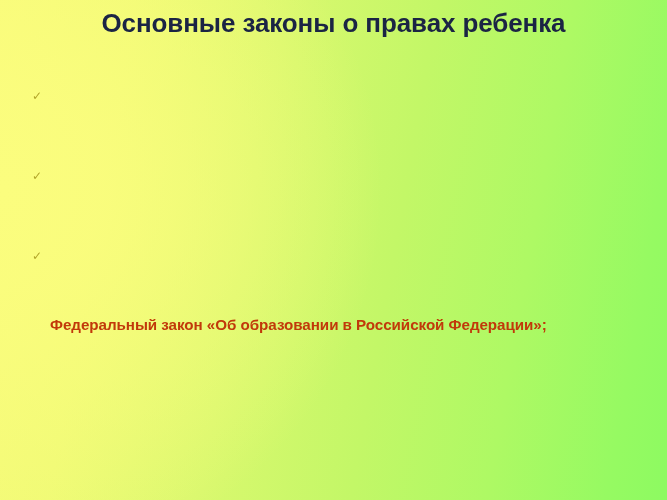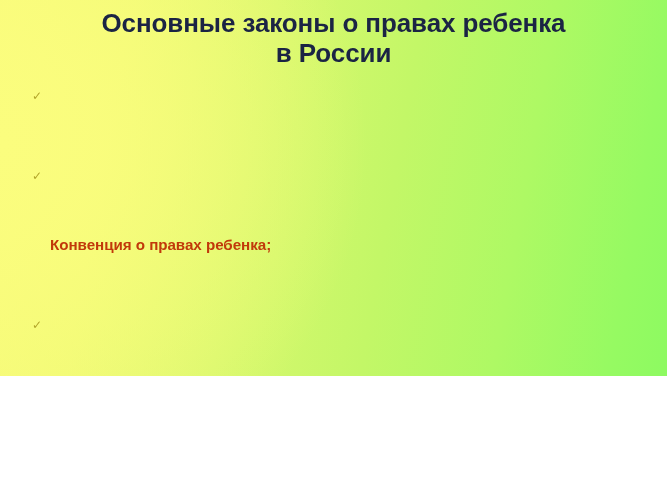--- a/index.html
+++ b/index.html
@@ -11,21 +11,21 @@
     width: 667px;
     height: 500px;
     overflow: hidden;
     font-family: "Liberation Sans", "DejaVu Sans", sans-serif;
     -webkit-font-smoothing: antialiased;
   }
 
   #slide {
     position: relative;
     width: 667px;
-    height: 376px;
+    height: 500px;
     box-sizing: border-box;
     overflow: hidden;
     
     background-color: #b9f56a;
     background-image:
       radial-gradient(circle at 0% 38%, #fbfd7e 0%, rgba(251,253,126,0.85) 14%, rgba(243,252,118,0.0) 52%),
       linear-gradient(100deg,
         #f8fa79 0%,
         #eefa74 18%,
         #d9f86e 38%,
@@ -91,32 +91,31 @@
     display: block;
   }
 </style>
 </head>
 <body>
 
 <div id="slide">
 
   <div id="title-block">
     <span class="title-line">Основные законы о правах ребенка</span>
-    <span class="title-line">в России</span>
   </div>
 
   <div id="law-list">
 
     <div class="law-item">
       <span class="law-check">✓</span>
     </div>
 
     <div class="law-item">
       <span class="law-check">✓</span>
-      <span class="law-text">Конвенция о правах ребенка;</span>
     </div>
 
     <div class="law-item">
       <span class="law-check">✓</span>
+      <span class="law-text">Федеральный закон «Об образовании в Российской Федерации»;</span>
     </div>
 
   </div>
 </div>
 
 </body></html>

